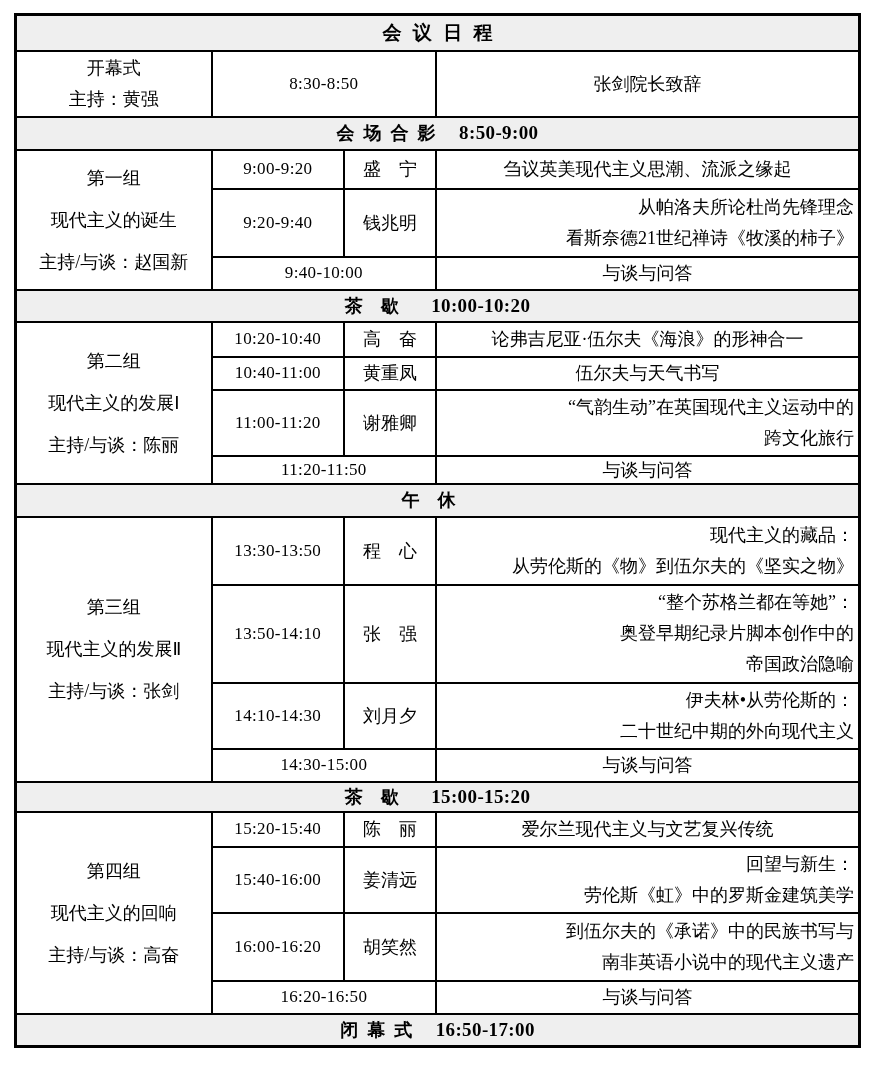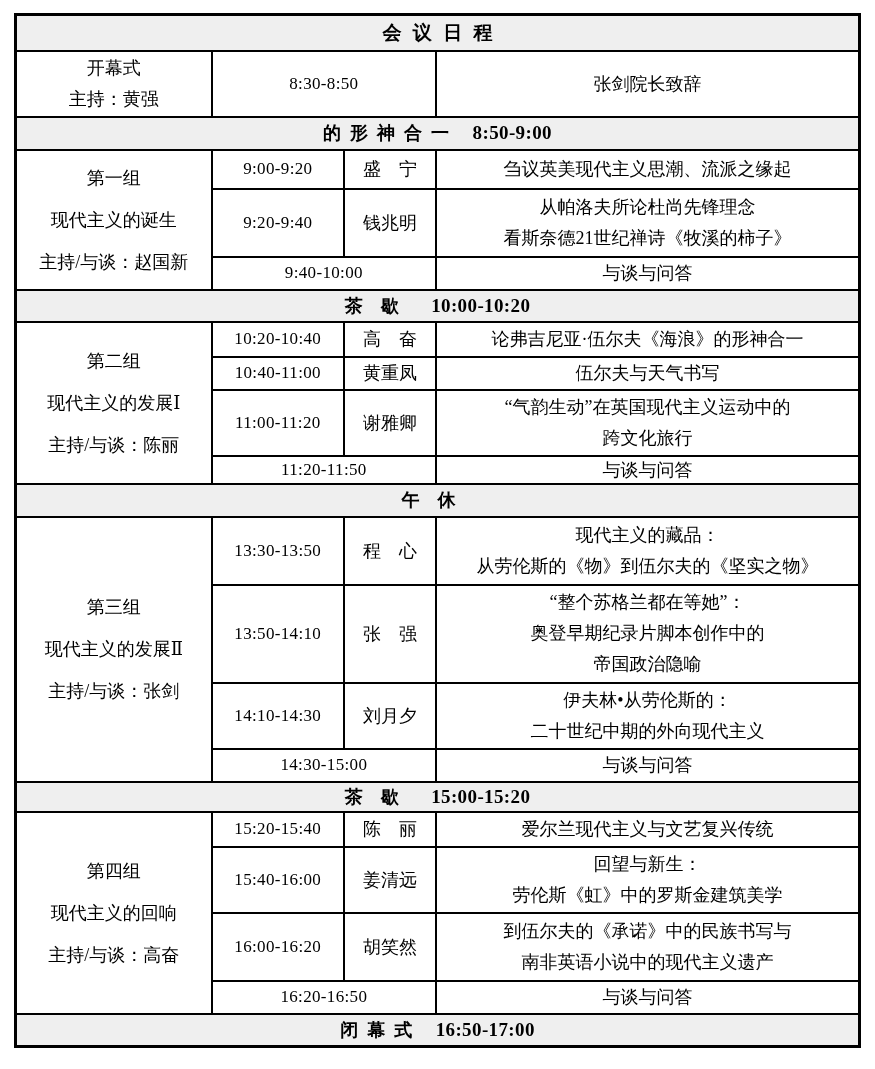--- a/index.html
+++ b/index.html
@@ -54,26 +54,28 @@
     background: #efefef;
     font-weight: bold;
     font-size: 19px;
   }
   .title-cell .zh {
     letter-spacing: 0.6em;
     padding-left: 0.6em; 
   }
   .glabel div {
     line-height: 42px;
+    font-family: Liberation Serif, serif;
   }
   .openlabel div {
     line-height: 31px;
   }
   .ml div {
     line-height: 31px;
+    text-align: right;
   }
 </style>
 </head>
 <body>
 
 <div class="page">
   <table class="schedule">
     <colgroup>
       <col style="width:196px">
         <col style="width:132px">
@@ -92,21 +94,21 @@
       <td class="openlabel">
         <div>开幕式</div>
         <div>主持：黄强</div>
       </td>
       <td colspan="2" class="time">8:30-8:50</td>
       <td>张剑院长致辞</td>
     </tr>
 
     <tr style="height:33px">
       <td colspan="4" class="banner">
-        <span class="zh">的形神合一</span>
+        <span class="zh">会场合影</span>
         <span class="btime">8:50-9:00</span>
       </td>
     </tr>
 
     <tr style="height:39px">
       <td rowspan="3" class="glabel">
         <div>第一组</div>
         <div>现代主义的诞生</div>
         <div>主持/与谈：赵国新</div>
       </td>

